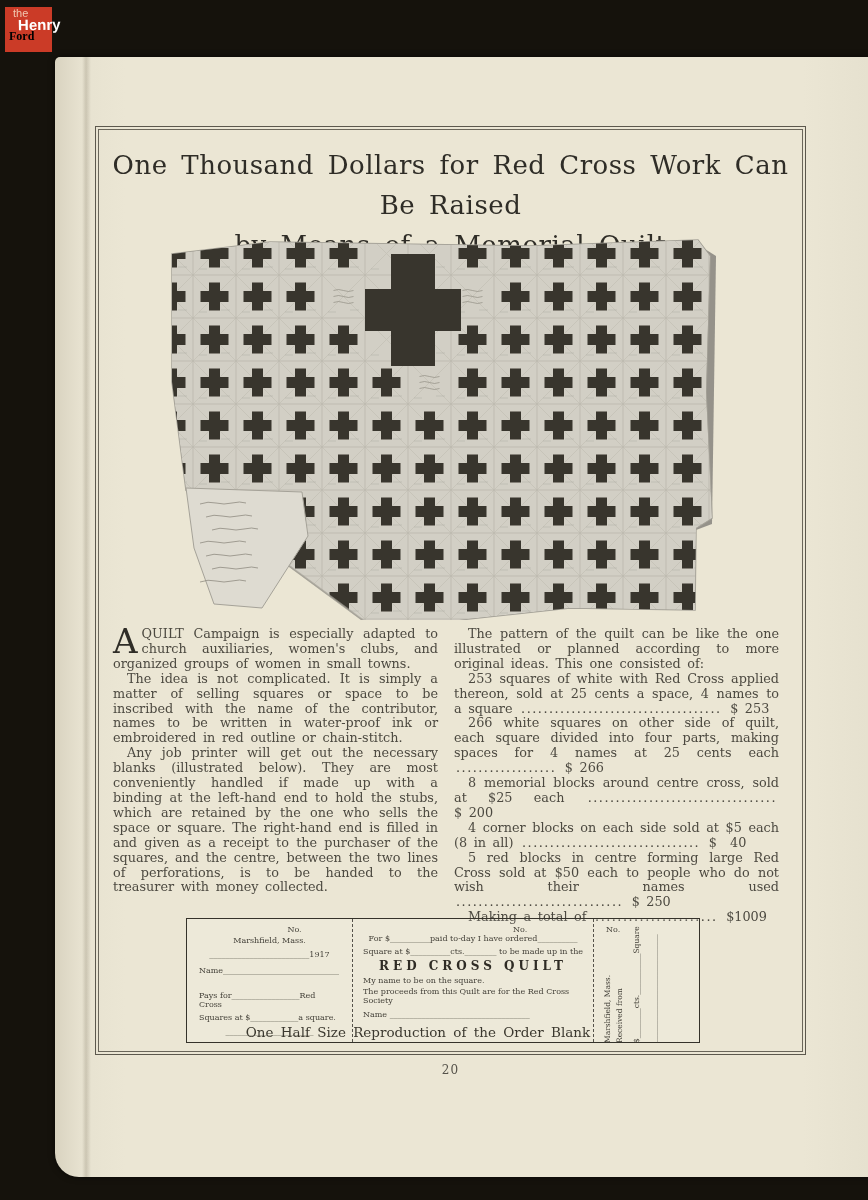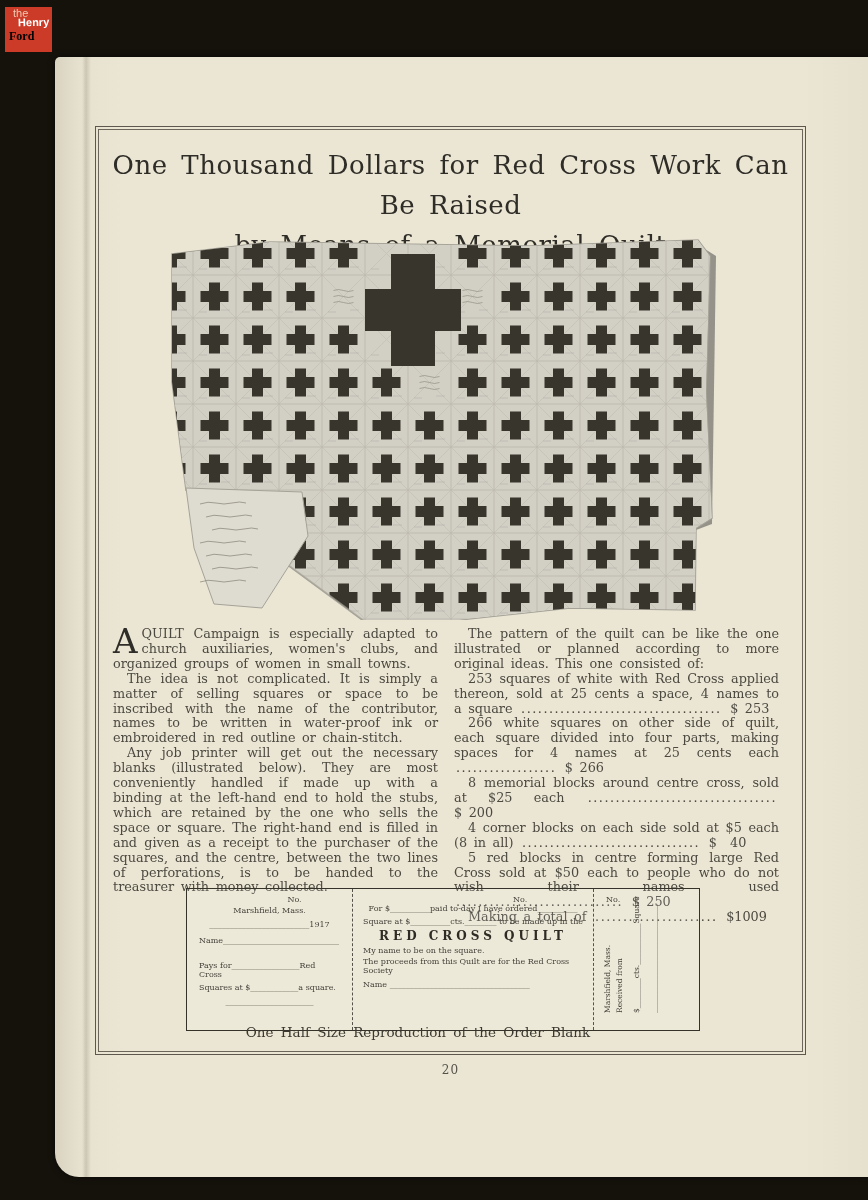--- a/index.html
+++ b/index.html
@@ -6,21 +6,21 @@
   body{
     width:868px;height:1200px;overflow:hidden;position:relative;
     background:#15120c;
     font-family:"DejaVu Serif","Liberation Serif",serif;
   }
   .backdrop{position:absolute;inset:0;}
 
   
   .logo{position:absolute;left:5px;top:7px;width:47px;height:45px;background:#cb3b27;z-index:30;}
   .logo-the{position:absolute;top:0px;left:8px;font-family:"Liberation Sans",sans-serif;font-size:11px;color:#f0c9b2;}
-  .logo-henry{position:absolute;top:9px;left:13px;font-family:"Liberation Sans",sans-serif;font-size:11px;font-weight:bold;color:#ffffff;transform:rotate(-1deg);}
+  .logo-henry{position:absolute;top:9px;left:13px;font-family:"Liberation Sans",sans-serif;font-size:15px;font-weight:bold;color:#ffffff;transform:rotate(-1deg);}
   .logo-ford{position:absolute;top:22px;left:4px;font-family:Liberation Serif, serif;font-size:12px;font-weight:bold;color:#000000;}
 
   
   .page{
     position:absolute;left:55px;top:57px;width:813px;height:1120px;
     background:linear-gradient(90deg,#d9d3c0 0px,#e7e2d0 26px,#ebe6d4 70px,#ebe6d4 92%,#e6e1cf 100%);
     border-radius:5px 0 0 24px;
     box-shadow:0 0 6px rgba(0,0,0,.55);
   }
   .crease{position:absolute;left:27px;top:0;bottom:0;width:9px;
@@ -44,21 +44,21 @@
   .cols{position:absolute;left:58px;top:570px;width:666px;display:flex;gap:16px;
     font-size:12.8px;line-height:14.9px;color:#4c4940;text-align:justify;word-spacing:2.5px;}
   .col{flex:1;min-width:0;}
   .col p{margin:0;text-indent:14px;}
   .col p.dropcap-para{text-indent:0;}
   .dropcap{float:left;font-size:34px;line-height:27px;padding:1px 4px 0 0;color:#2f2d27;}
   .dots{letter-spacing:1.5px;padding:0 2px;}
   .amt{white-space:pre;}
 
   
-  .orderblank{position:absolute;left:131px;top:831px;width:514px;height:143px;
+  .orderblank{position:absolute;left:131px;top:861px;width:514px;height:125px;
     border:1.5px solid #35322a;box-sizing:border-box;font-size:8px;color:#45423a;
     background:rgba(255,255,255,.12);}
   .ob-sec{position:absolute;top:0;bottom:0;box-sizing:border-box;}
   .ob-stub{left:0;width:166px;border-right:1px dashed #55524a;}
   .ob-receipt{left:166px;width:240px;}
   .ob-treas{left:406px;right:0;border-left:1px dashed #55524a;}
   .ob-stub .no{text-align:center;padding:6px 0 0 50px;}
   .ob-stub .town{text-align:center;margin-top:2px;}
   .ob-stub .dateln{text-align:center;margin-top:5px;}
   .ob-stub .nameln{margin:7px 12px 16px;}

